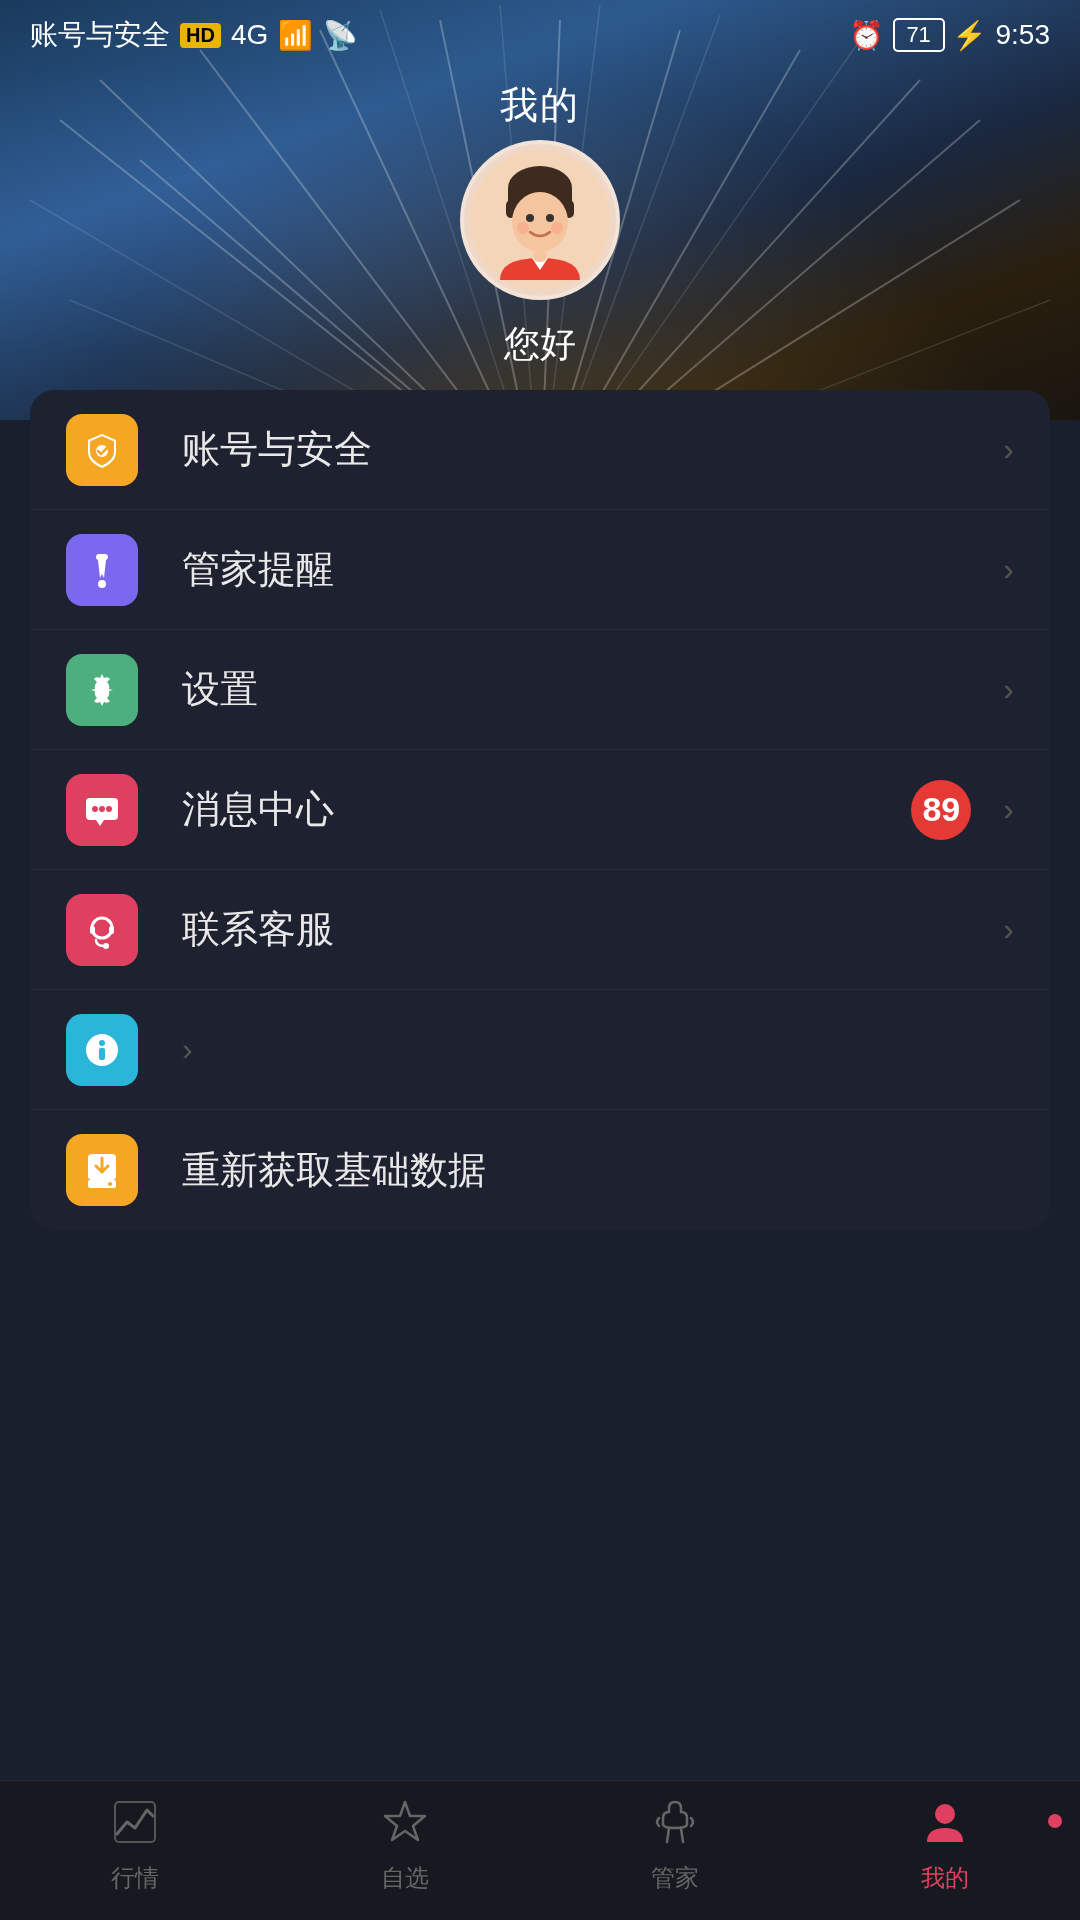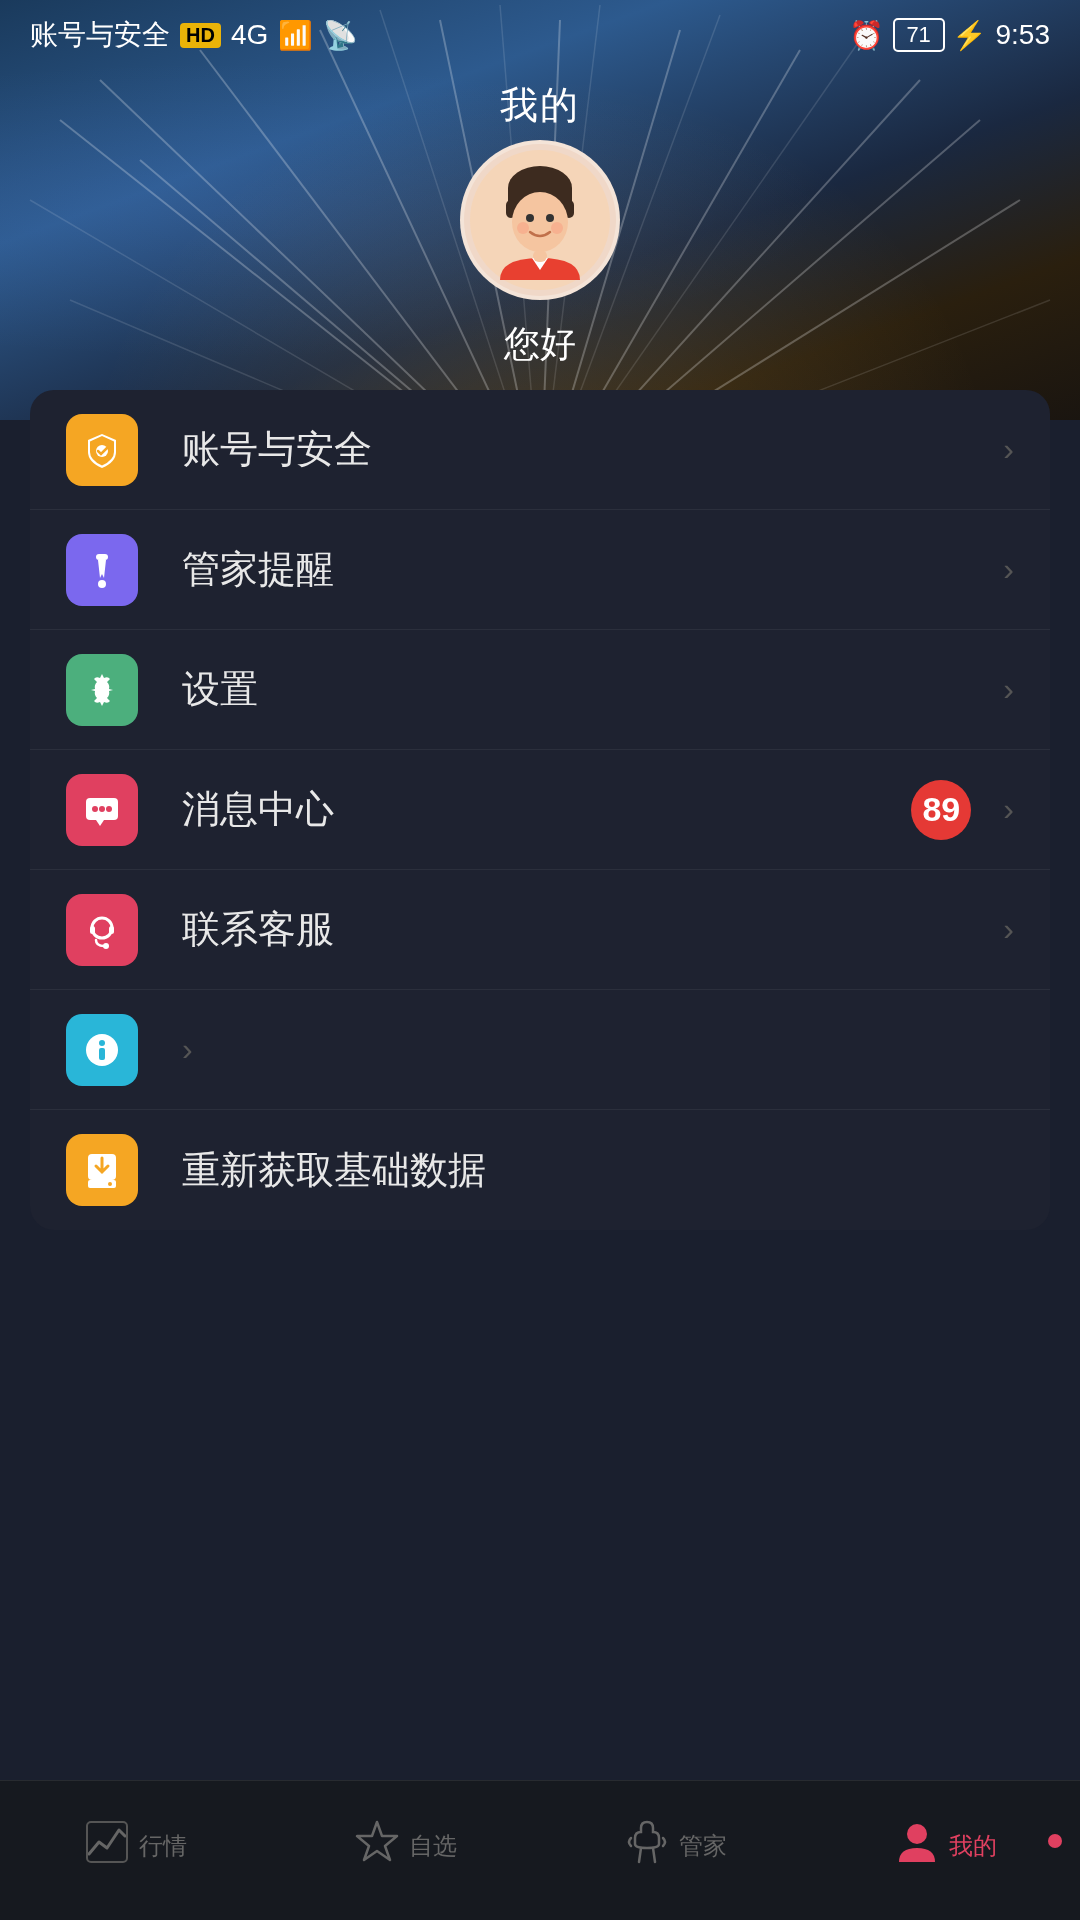--- a/index.html
+++ b/index.html
@@ -205,21 +205,21 @@
       height: 140px;
       background: #16191f;
       display: flex;
       align-items: center;
       border-top: 1px solid rgba(255,255,255,0.08);
     }
 
     .nav-item {
       flex: 1;
       display: flex;
-      flex-direction: row;
+      flex-direction: column;
       align-items: center;
       justify-content: center;
       gap: 8px;
       cursor: pointer;
       padding-bottom: 10px;
     }
 
     .nav-icon {
       font-size: 48px;
       color: #666;

